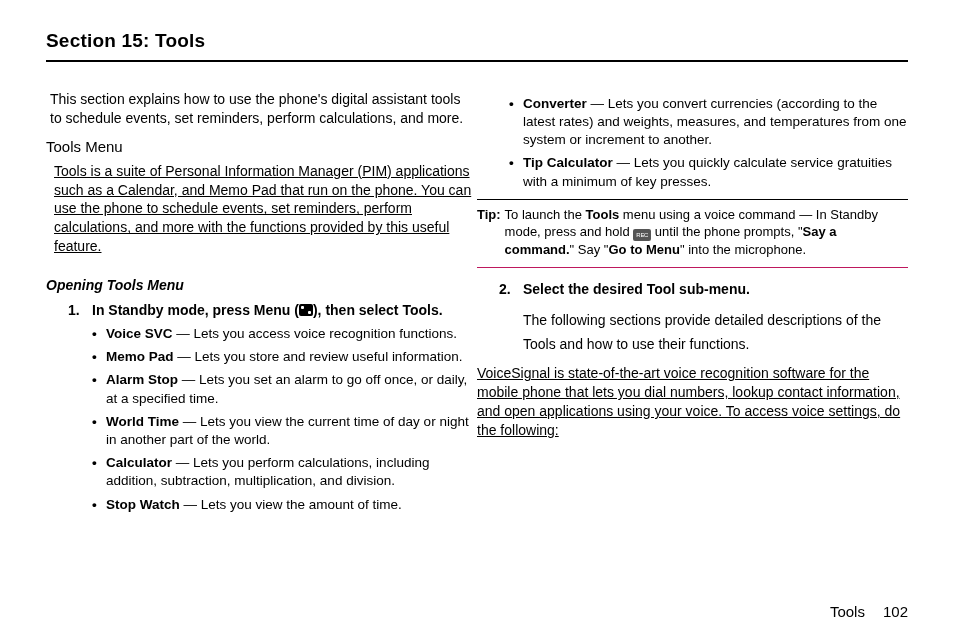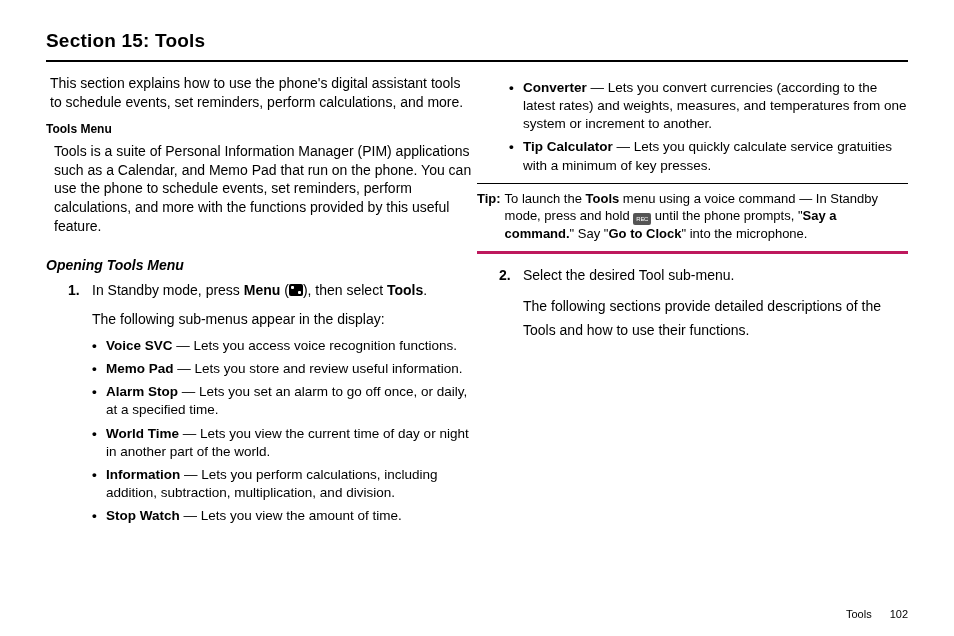--- a/index.html
+++ b/index.html
@@ -18,60 +18,62 @@
     padding: 28px 46px 18px 46px;
     position: relative;
   }
   .section-title {
     font-family: Arial, Helvetica, sans-serif;
     font-weight: 900;
     font-size: 19px;
     letter-spacing: 0.2px;
     padding-bottom: 6px;
     border-bottom: 2px solid #000;
-    margin-bottom: 12px;
+    margin-bottom: 28px;
   }
   .columns {
     display: flex;
   }
   .col {
     width: 50%;
   }
   .intro {
     padding: 0 4px 0 4px;
     margin-bottom: 10px;
   }
   .h2 {
     font-family: Arial, Helvetica, sans-serif;
-    font-weight: 700;
-    font-size: 12px;
+    font-weight: 400;
+    font-size: 15px;
     margin: 8px 0 4px 0;
   }
   .body {
     padding-left: 8px;
     margin-bottom: 8px;
+    text-decoration: underline;
   }
   .h3 {
     font-family: Arial, Helvetica, sans-serif;
     font-weight: bold;
     font-style: italic;
     font-size: 14px;
     margin: 20px 0 6px 0;
   }
   .num-item {
     display: flex;
     margin: 4px 0 4px 22px;
   }
   .num-item .num {
     font-weight: bold;
     width: 24px;
     flex-shrink: 0;
   }
   .num-item .txt {
     flex: 1;
+    font-weight: bold;
   }
   .indent-line {
     margin: 10px 16px 8px 46px;
   }
   .bullets {
     margin: 2px 0 0 46px;
   }
   .bullet {
     display: flex;
     font-family: "Arial Narrow", Arial, Helvetica, sans-serif;
@@ -115,40 +117,40 @@
     border-radius: 2px;
     color: #fff;
     font-size: 6px;
     font-family: Arial, sans-serif;
     vertical-align: -1px;
     font-stretch: condensed;
     letter-spacing: -0.3px;
   }
   .tipbox {
     border-top: 1px solid #000;
-    border-bottom: 3px solid #be185d;
+    border-bottom: 1px solid #be185d;
     padding: 6px 0 8px 0;
     margin: 8px 0 12px 0;
     font-family: "Arial Narrow", Arial, Helvetica, sans-serif;
     font-stretch: condensed;
     font-size: 13px;
     line-height: 1.35;
     display: flex;
   }
   .tipbox .tiplabel {
     font-weight: bold;
     flex-shrink: 0;
     margin-right: 4px;
   }
   .tipbox .tiptxt { flex: 1; }
   .footer {
     position: absolute;
     bottom: 14px;
     right: 46px;
-    font-size: 11px;
+    font-size: 15px;
     margin-left: 48px;
   }
   .footer .sec { margin-right: 18px; }
   b.cond { font-family: "Arial Narrow", Arial, sans-serif; font-stretch: condensed; }
 </style>
 </head>
 <body>
 
 <div class="page">
 
@@ -165,42 +167,41 @@
 
       <div class="h3">Opening Tools Menu</div>
 
       <div class="num-item">
         <div class="num">1.</div>
         <div class="txt">
           <span>In Standby mode, press </span><b>Menu</b><span> (</span><span class="icon-menu"></span><span>), then select </span><b>Tools</b><span>.</span>
         </div>
       </div>
 
-      <div class="indent-line">The following sub-menus appear in the display:</div>
 
       <div class="bullets">
         <div class="bullet">
           <div class="dot">•</div>
           <div class="btxt"><b>Voice SVC</b><span> — Lets you access voice recognition functions.</span></div>
         </div>
         <div class="bullet">
           <div class="dot">•</div>
           <div class="btxt"><b>Memo Pad</b><span> — Lets you store and review useful information.</span></div>
         </div>
         <div class="bullet">
           <div class="dot">•</div>
           <div class="btxt"><b>Alarm Stop</b><span> — Lets you set an alarm to go off once, or daily, at a specified time.</span></div>
         </div>
         <div class="bullet">
           <div class="dot">•</div>
           <div class="btxt"><b>World Time</b><span> — Lets you view the current time of day or night in another part of the world.</span></div>
         </div>
         <div class="bullet">
           <div class="dot">•</div>
-          <div class="btxt"><b>Information</b><span> — Lets you perform calculations, including addition, subtraction, multiplication, and division.</span></div>
+          <div class="btxt"><b>Calculator</b><span> — Lets you perform calculations, including addition, subtraction, multiplication, and division.</span></div>
         </div>
         <div class="bullet">
           <div class="dot">•</div>
           <div class="btxt"><b>Stop Watch</b><span> — Lets you view the amount of time.</span></div>
         </div>
       </div>
     </div>
 
     <div class="col">
 
@@ -211,31 +212,32 @@
         </div>
         <div class="bullet">
           <div class="dot">•</div>
           <div class="btxt"><b>Tip Calculator</b><span> — Lets you quickly calculate service gratuities with a minimum of key presses.</span></div>
         </div>
       </div>
 
       <div class="tipbox">
         <div class="tiplabel">Tip:</div>
         <div class="tiptxt">
-          <span> To launch the </span><b class="cond">Tools</b><span> menu using a voice command — In Standby mode, press and hold </span><span class="icon-rec">REC</span><span> until the phone prompts, "</span><b class="cond">Say a command.</b><span>" Say "</span><b class="cond">Go to Clock</b><span>" into the microphone.</span>
+          <span> To launch the </span><b class="cond">Tools</b><span> menu using a voice command — In Standby mode, press and hold </span><span class="icon-rec">REC</span><span> until the phone prompts, "</span><b class="cond">Say a command.</b><span>" Say "</span><b class="cond">Go to Menu</b><span>" into the microphone.</span>
         </div>
       </div>
 
       <div class="num-item">
         <div class="num">2.</div>
         <div class="txt">Select the desired Tool sub-menu.</div>
       </div>
 
       <div class="indent-line" style="line-height:1.7;">The following sections provide detailed descriptions of the Tools and how to use their functions.</div>
 
+      <div class="body" style="padding-left:0;">VoiceSignal is state-of-the-art voice recognition software for the mobile phone that lets you dial numbers, lookup contact information, and open applications using your voice. To access voice settings, do the following:</div>
 
     </div>
   </div>
 
   <div class="footer">
     <span class="sec">Tools</span><span>102</span>
   </div>
 </div>
 
 </body></html>

